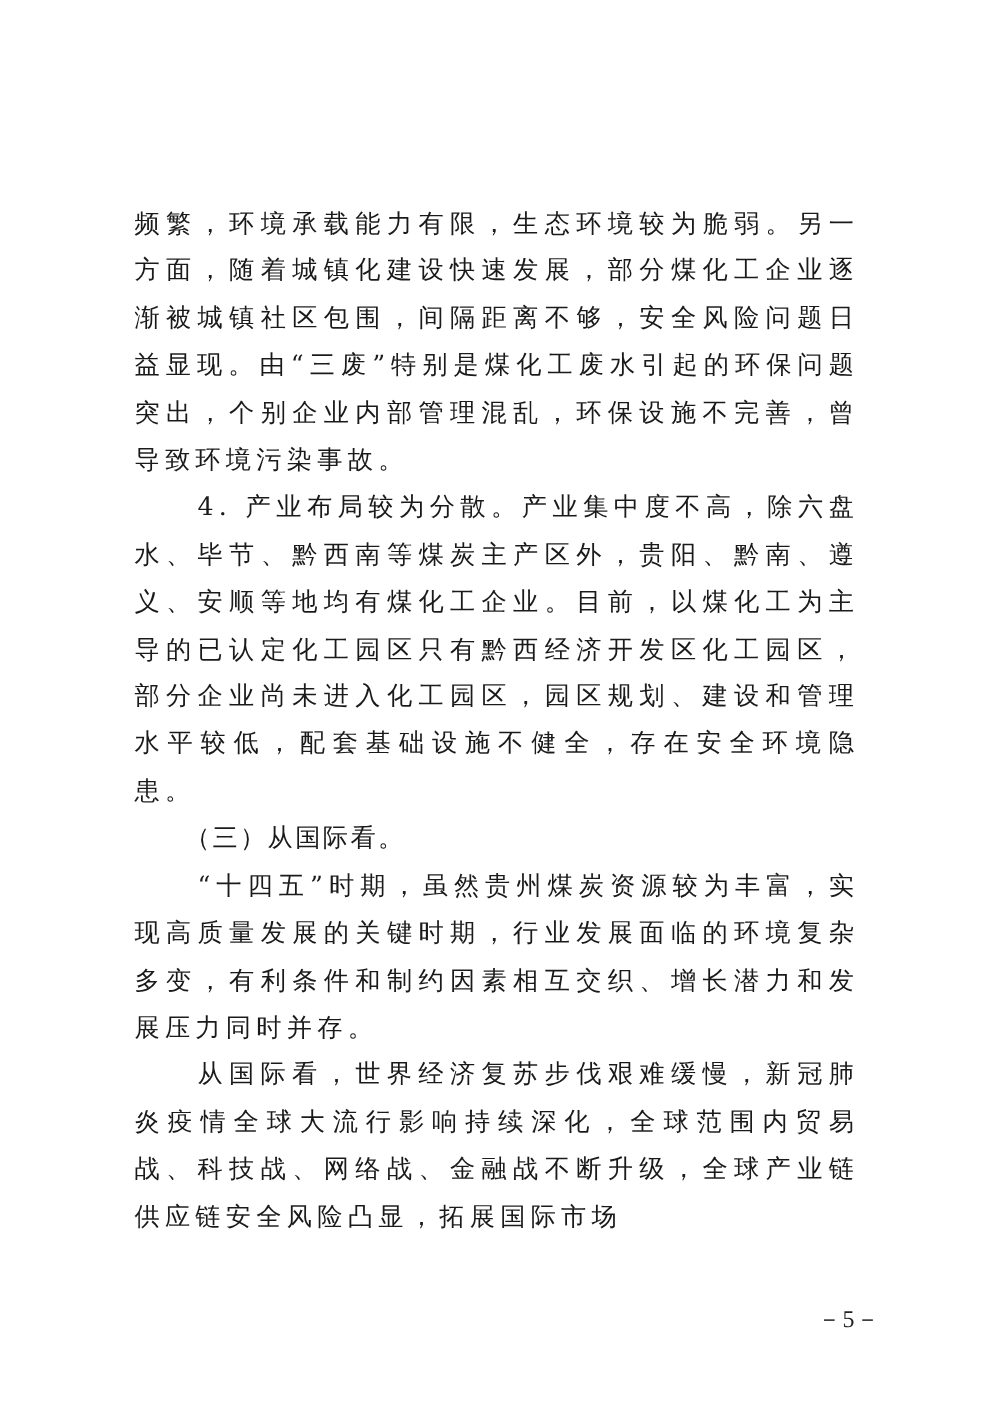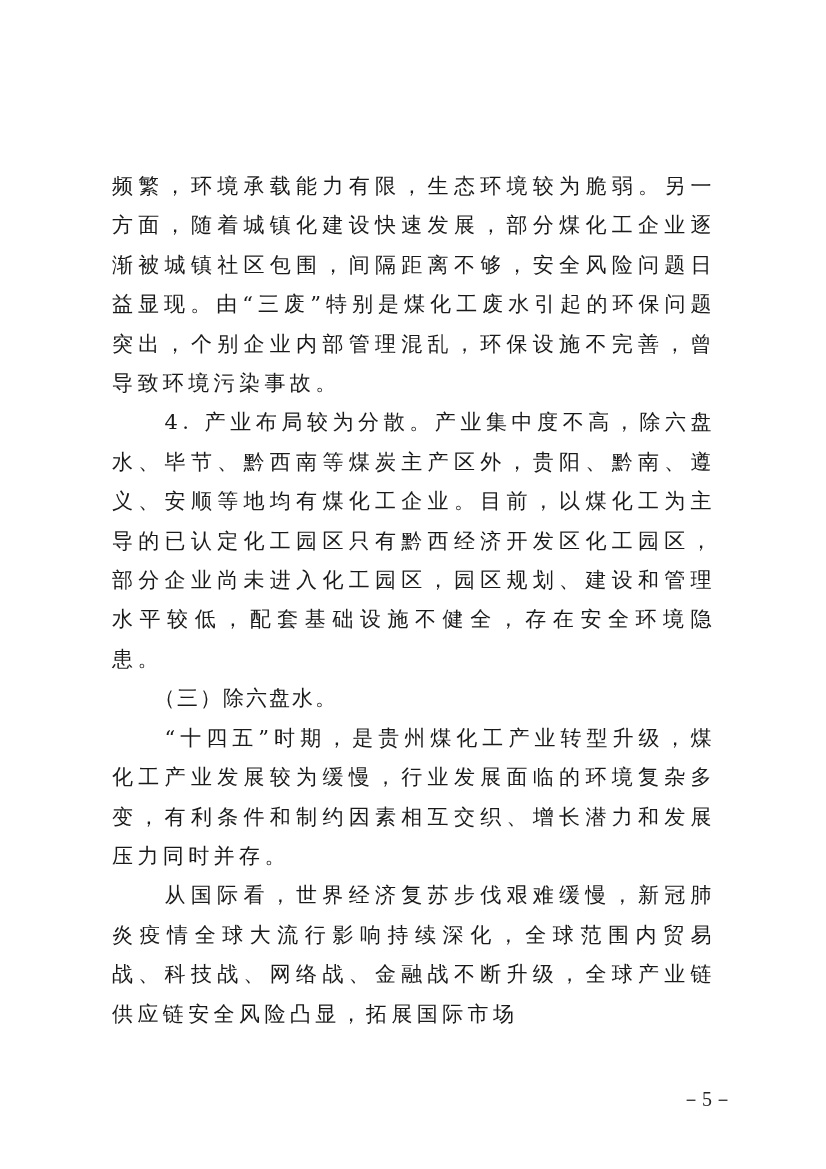--- a/index.html
+++ b/index.html
@@ -22,18 +22,18 @@
     letter-spacing: 1px;
   }
 </style>
 </head>
 <body>
 
 <div class="page">
   <div class="text-block">
     <p class="para no-indent">频繁，环境承载能力有限，生态环境较为脆弱。另一方面，随着城镇化建设快速发展，部分煤化工企业逐渐被城镇社区包围，间隔距离不够，安全风险问题日益显现。由“三废”特别是煤化工废水引起的环保问题突出，个别企业内部管理混乱，环保设施不完善，曾导致环境污染事故。</p>
     <p class="para">4. 产业布局较为分散。产业集中度不高，除六盘水、毕节、黔西南等煤炭主产区外，贵阳、黔南、遵义、安顺等地均有煤化工企业。目前，以煤化工为主导的已认定化工园区只有黔西经济开发区化工园区，部分企业尚未进入化工园区，园区规划、建设和管理水平较低，配套基础设施不健全，存在安全环境隐患。</p>
-    <p class="heading">（三）除六盘水。</p>
-    <p class="para">“十四五”时期，是贵州煤化工产业转型升级，煤化工产业发展较为缓慢，行业发展面临的环境复杂多变，有利条件和制约因素相互交织、增长潜力和发展压力同时并存。</p>
+    <p class="heading">（三）从国际看。</p>
+    <p class="para">“十四五”时期，虽然贵州煤炭资源较为丰富，实现高质量发展的关键时期，行业发展面临的环境复杂多变，有利条件和制约因素相互交织、增长潜力和发展压力同时并存。</p>
     <p class="para">从国际看，世界经济复苏步伐艰难缓慢，新冠肺炎疫情全球大流行影响持续深化，全球范围内贸易战、科技战、网络战、金融战不断升级，全球产业链供应链安全风险凸显，拓展国际市场</p>
   </div>
   <div class="page-number">－5－</div>
 </div>
 
 </body></html>

